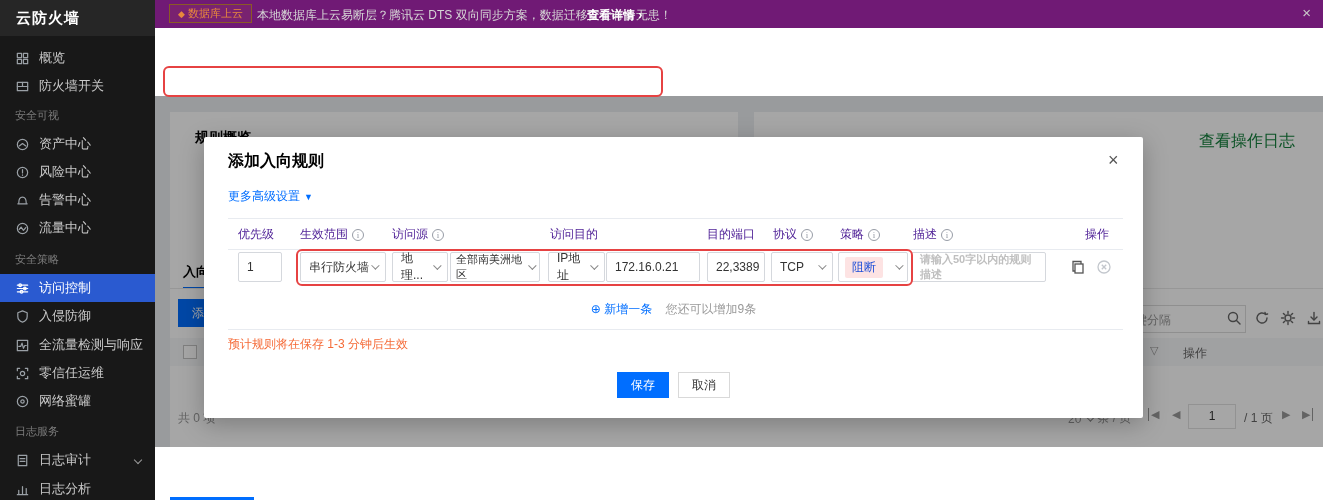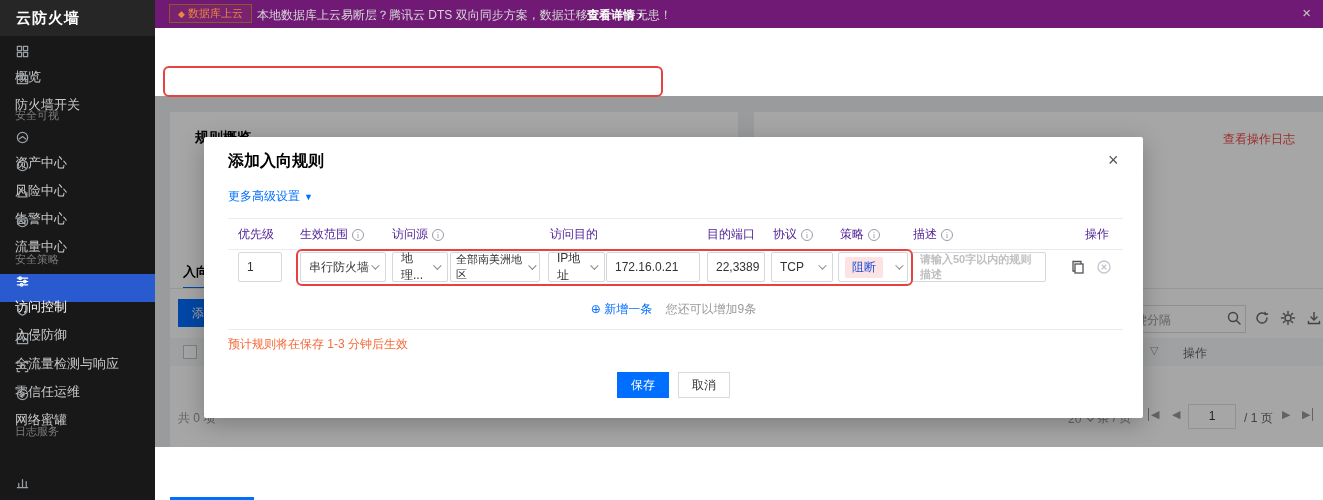--- a/index.html
+++ b/index.html
@@ -3,21 +3,21 @@
 <meta charset="utf-8">
 <style>
   * { margin:0; padding:0; box-sizing:border-box; }
   html,body { width:1323px; height:500px; }
   body { position:relative; background:#fff; font-family:"Liberation Sans","DejaVu Sans",sans-serif; overflow:hidden; color:#333; }
   .abs { position:absolute; }
 
   
   .sidebar { position:absolute; left:0; top:0; width:155px; height:500px; background:#181818; z-index:10; }
   .side-logo { position:absolute; left:0; top:0; width:155px; height:36px; background:#262626; color:#fff; font-size:15px; font-weight:bold; line-height:36px; padding-left:16px; letter-spacing:1px; }
-  .side-item { position:absolute; left:0; width:155px; height:28px; display:flex; gap:9px; padding-left:15px; color:#c9c9c9; font-size:13px; cursor:pointer;flex-direction:column; }
+  .side-item { position:absolute; left:0; width:155px; height:28px; display:flex; align-items:center; gap:9px; padding-left:15px; color:#c9c9c9; font-size:13px; cursor:pointer; }
   .side-item.active { background:#2a5ad0; color:#fff; }
   .side-sec { position:absolute; left:0; width:155px; height:22px; padding-left:15px; color:#7c7c7c; font-size:11px; line-height:22px; }
   .sicon { width:15px; height:15px; flex:0 0 15px; stroke:#9aa0a6; fill:none; stroke-width:1.3; stroke-linecap:round; stroke-linejoin:round; }
   .side-item.active .sicon { stroke:#fff; }
   .side-chev { position:absolute; right:14px; width:6px; height:6px; border-right:1.4px solid #9a9a9a; border-bottom:1.4px solid #9a9a9a; transform:rotate(45deg); }
 
   
   .banner { position:absolute; left:155px; top:0; width:1168px; height:28px; background:#701a75; z-index:9; }
   .banner-badge { position:absolute; left:14px; top:4px; height:19px; line-height:17px; padding:0 8px; border:1px solid #8a5a26; color:#e8893c; font-size:11px; background:rgba(232,137,60,.08); }
   .banner-badge .dot { font-size:9px; margin-right:3px; }
@@ -30,21 +30,21 @@
   .pg-title { position:absolute; left:170px; top:38px; font-size:16px; font-weight:bold; color:#111; }
   .hbtn { position:absolute; top:42px; height:28px; background:#fff; border:1px solid #d5d5d5; color:#333; font-size:12px; text-align:center; line-height:26px; cursor:pointer; }
   .tabs { position:absolute; left:170px; bottom:0; display:flex; gap:30px; }
   .tab { font-size:12px; color:#444; padding-bottom:9px; cursor:pointer; white-space:nowrap; }
   .tab.active { color:#000; font-weight:bold; border-bottom:3px solid #006eff; }
 
   
   .content-bg { position:absolute; left:155px; top:96px; width:1168px; height:351px; background:#eceef1; }
   .card { position:absolute; background:#fff; }
   .card-title { position:absolute; font-size:14px; font-weight:bold; color:#000; }
-  .blue-link { color:#ef4444; font-size:12px; cursor:pointer;font-family:Liberation Serif, serif; }
+  .blue-link { color:#15803d; font-size:16px; cursor:pointer;font-family:Liberation Serif, serif; }
   .panel { position:absolute; left:170px; top:252px; width:1153px; height:195px; background:#fff; }
   .inner-tab { position:absolute; left:183px; top:263px; font-size:13px; font-weight:bold; color:#000; padding-bottom:6px; border-bottom:2px solid #006eff; cursor:pointer; }
   .panel-divider { position:absolute; left:170px; top:288px; width:1153px; border-top:1px solid #e9e9e9; }
   .add-btn { position:absolute; left:178px; top:299px; width:52px; height:28px; background:#006eff; color:#fff; font-size:12px; text-align:center; line-height:28px; cursor:pointer; }
   .search-box { position:absolute; left:950px; top:305px; width:296px; height:28px; background:#fff; border:1px solid #dcdcdc; }
   .search-tail { position:absolute; left:1123px; top:312px; font-size:12px; color:#9a9a9a; }
   .tool-ic { position:absolute; top:310px; width:16px; height:16px; stroke:#666; fill:none; stroke-width:1.4; stroke-linecap:round; cursor:pointer; }
   .th-row { position:absolute; left:170px; top:338px; width:1153px; height:28px; background:#f6f7f9; }
   .checkbox { position:absolute; left:183px; top:345px; width:14px; height:14px; border:1px solid #c3c3c3; background:#fff; cursor:pointer; }
   .sort-ic { position:absolute; left:1128px; top:344px; font-size:11px; color:#999; letter-spacing:-2px; cursor:pointer; }
@@ -173,20 +173,29 @@
     <span>零信任运维</span>
   </div>
   <div class="side-item" style="top:387px">
     <svg class="sicon" viewBox="0 0 16 16">
         <circle cx="8" cy="8" r="5.5"></circle>
         <circle cx="8" cy="8" r="1.8"></circle>
       </svg>
     <span>网络蜜罐</span>
   </div>
   <div class="side-sec" style="top:420px">日志服务</div>
+  <div class="side-item" style="top:446px">
+    <svg class="sicon" viewBox="0 0 16 16">
+        <rect x="3.5" y="2.5" width="9" height="11"></rect>
+        <line x1="5.5" y1="6" x2="10.5" y2="6"></line>
+        <line x1="5.5" y1="9" x2="10.5" y2="9"></line>
+      </svg>
+    <span>日志审计</span>
+    <span class="side-chev"></span>
+  </div>
   <div class="side-item" style="top:475px">
     <svg class="sicon" viewBox="0 0 16 16">
         <line x1="4" y1="13" x2="4" y2="9"></line>
         <line x1="8" y1="13" x2="8" y2="5"></line>
         <line x1="12" y1="13" x2="12" y2="7"></line>
         <line x1="2.5" y1="13.5" x2="13.5" y2="13.5"></line>
       </svg>
     <span>日志分析</span>
   </div>
 </div>

